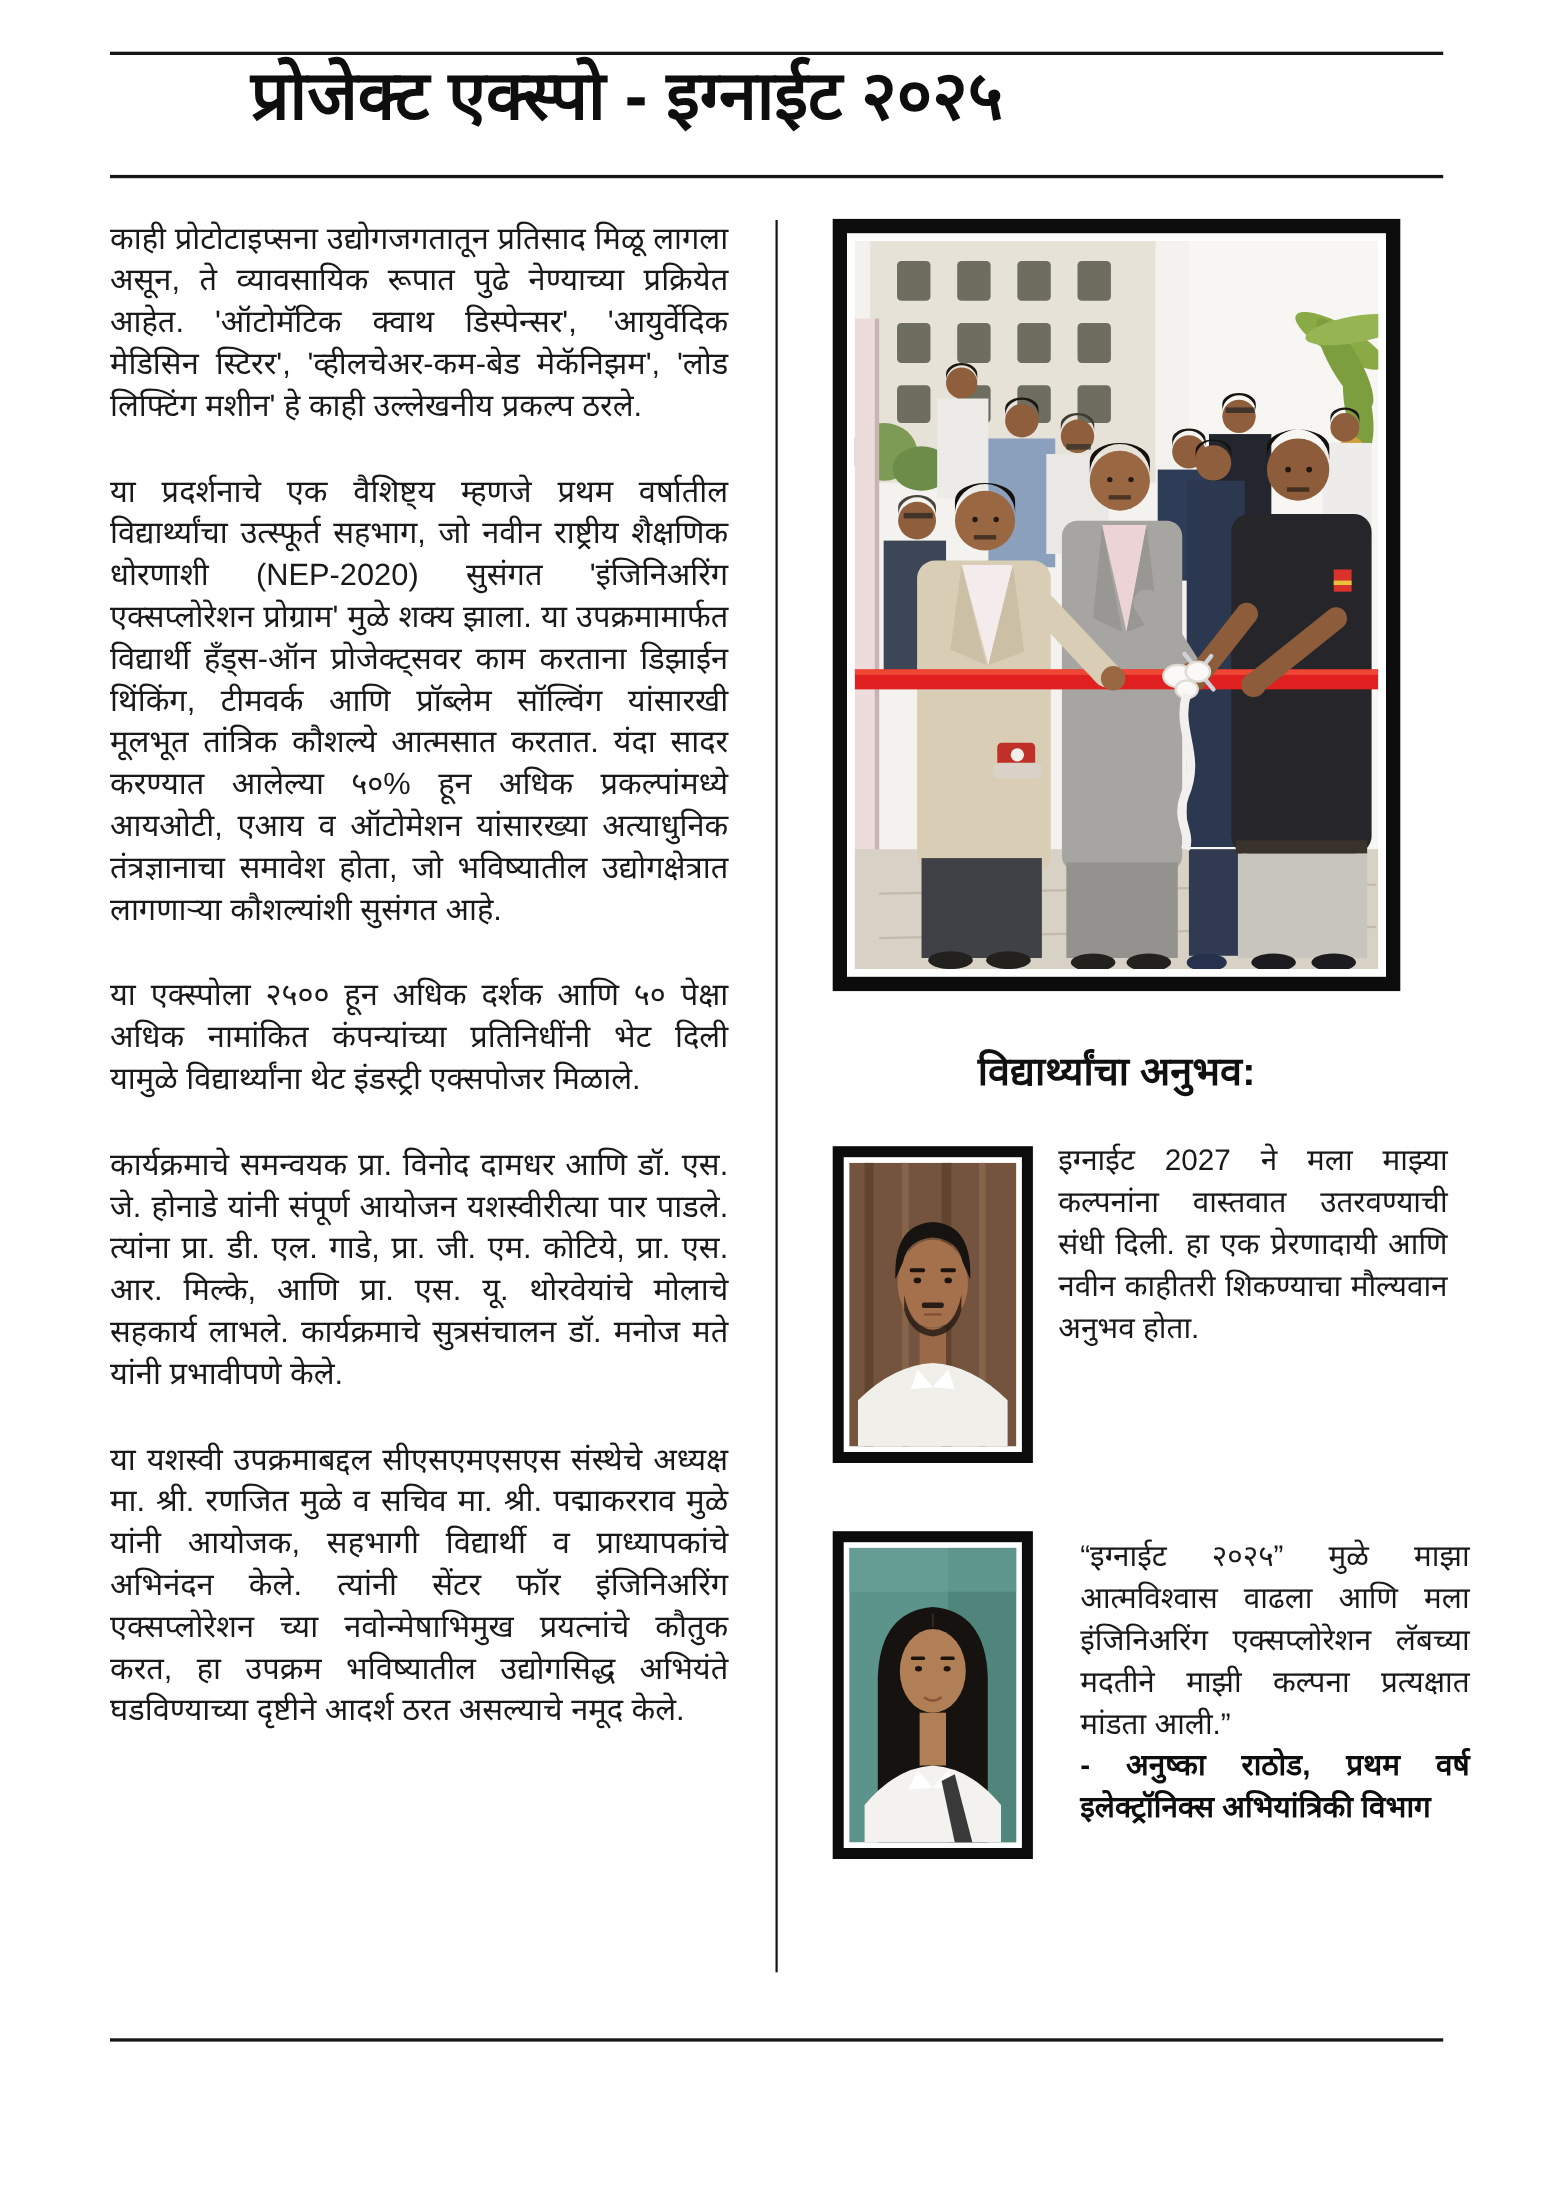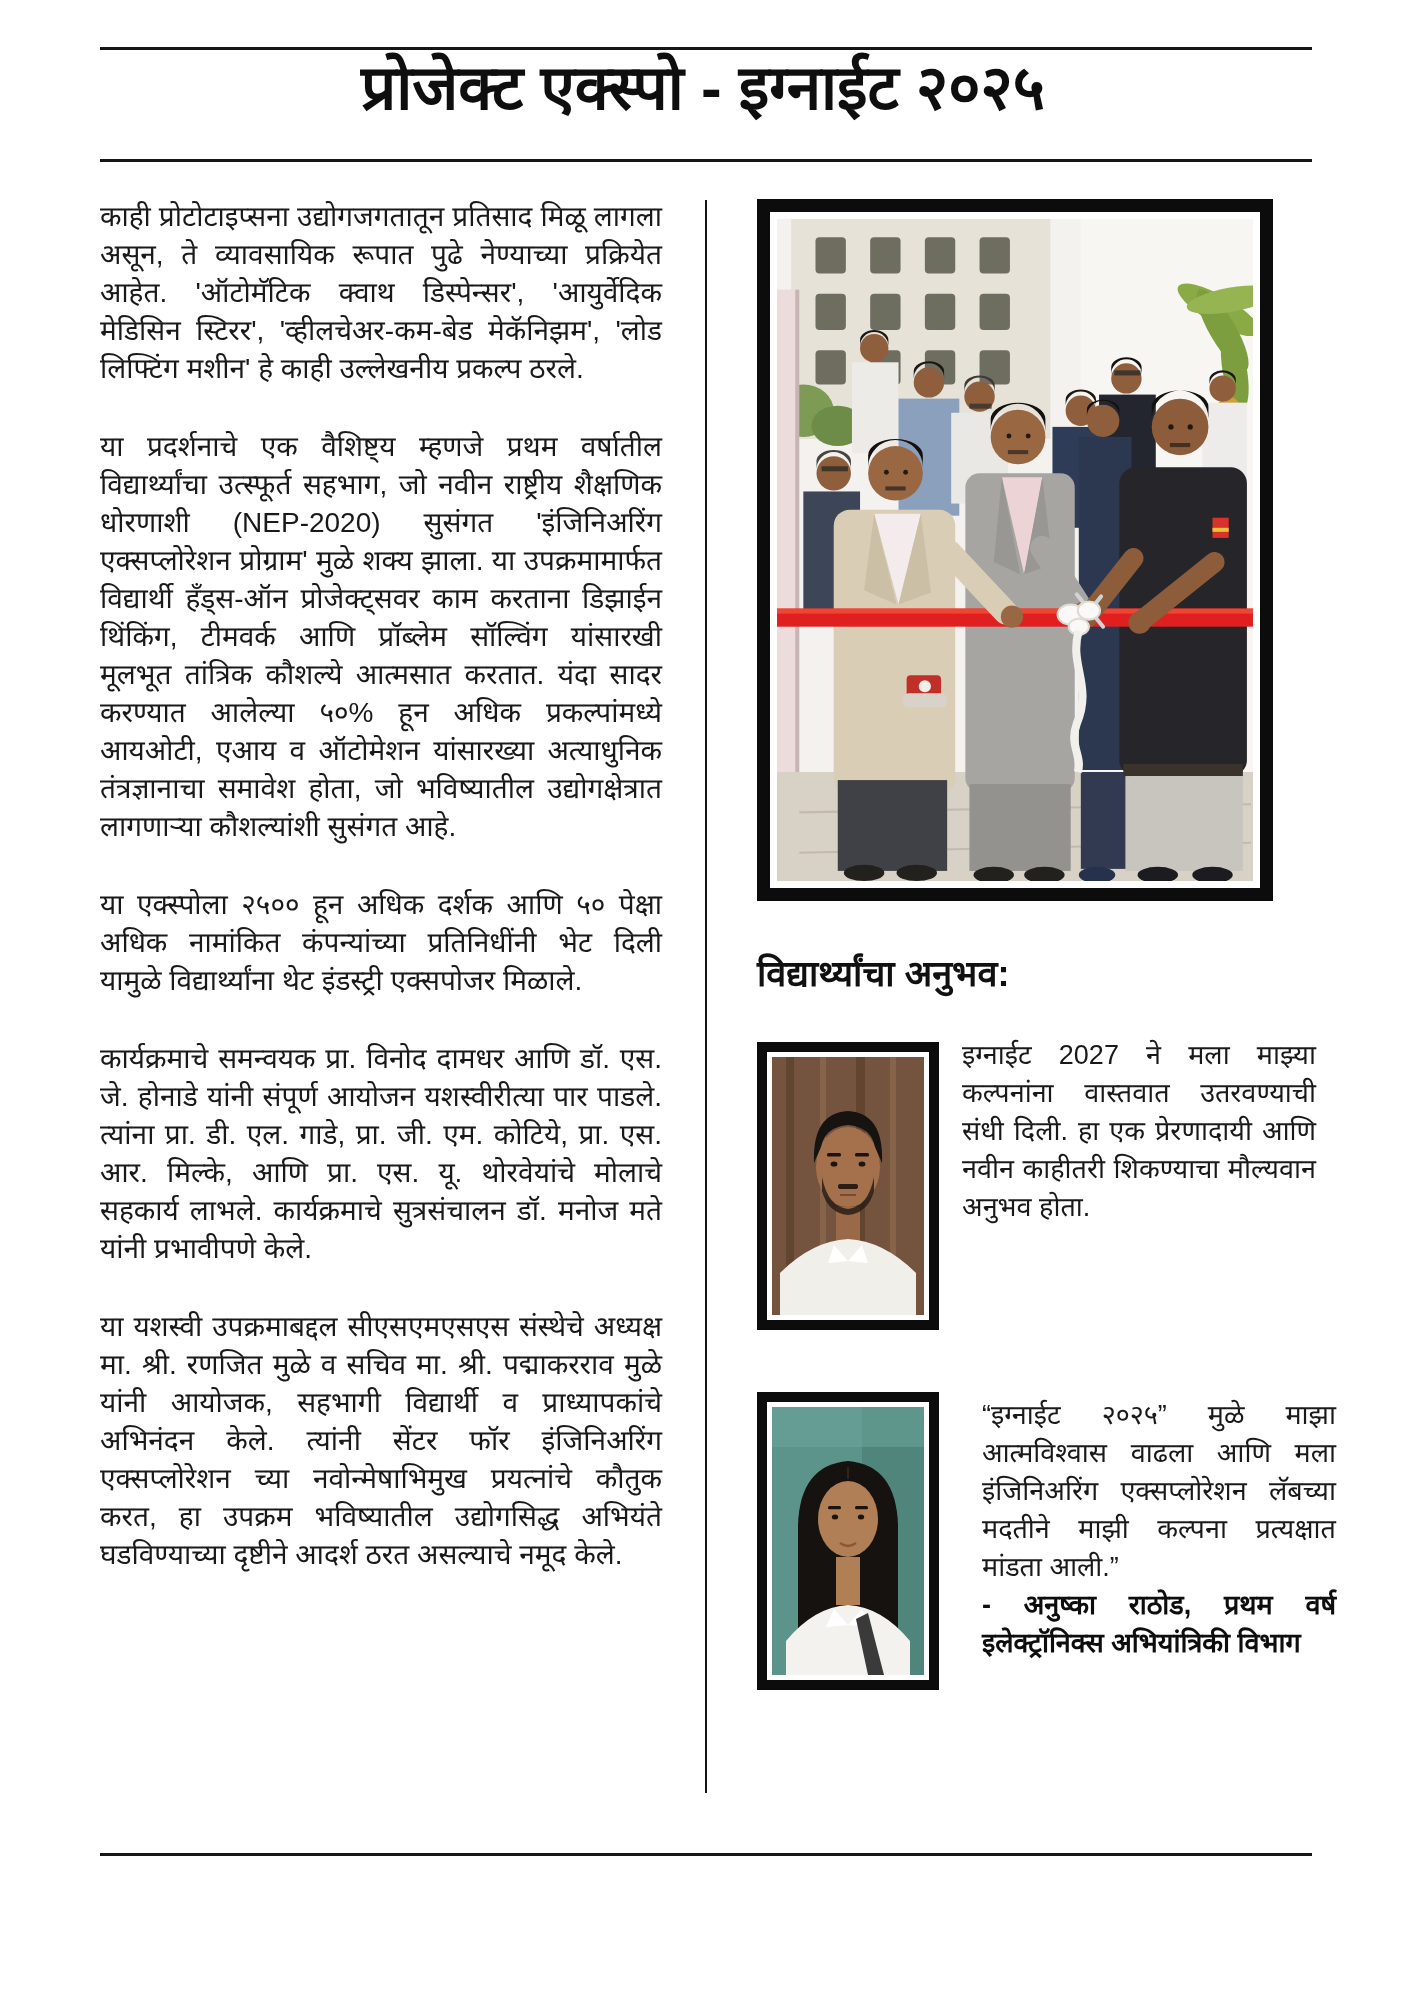--- a/index.html
+++ b/index.html
@@ -3,37 +3,37 @@
 <meta charset="utf-8">
 <style>
   html,body{margin:0;padding:0;}
   body{
     width:1414px;height:2000px;position:relative;background:#ffffff;
     font-family:"Liberation Sans", sans-serif;color:#1c1c1c;
     -webkit-font-smoothing:antialiased;
   }
   .rule{position:absolute;left:100px;width:1212px;height:3px;background:#161616;}
   .page-title{
-    position:absolute;left:95px;top:52px;width:950px;text-align:right;
+    position:absolute;left:95px;top:52px;width:950px;text-align:center;
     font-size:62px;font-weight:700;color:#0e0e0e;letter-spacing:0px;line-height:1.15;
   }
   .left-col{
     position:absolute;left:100px;top:186px;width:562px;
     font-size:28px;line-height:38px;text-align:justify;color:#191919;
   }
   .left-col p{margin:12px 0 40px 0;}
   .v-divider{position:absolute;left:705px;top:200px;width:2px;height:1593px;background:#141414;}
   .photo-frame{
     position:absolute;background:#ffffff;border:13px solid #0c0c0c;
     box-sizing:border-box;padding:7px;
   }
   .photo-frame svg{display:block;width:100%;height:100%;}
   .small-frame{border-width:10px;padding:5px;}
   .exp-heading{
-    position:absolute;left:757px;top:948px;width:516px;
+    position:absolute;left:757px;top:948px;width:516px;text-align:center;
     font-size:36px;font-weight:700;color:#101010;
   }
   .testimonial-text{
     position:absolute;font-size:27px;line-height:38px;text-align:justify;color:#191919;
   }
   .testimonial-text .attr{font-weight:700;color:#0d0d0d;}
 </style>
 </head>
 <body>
 

